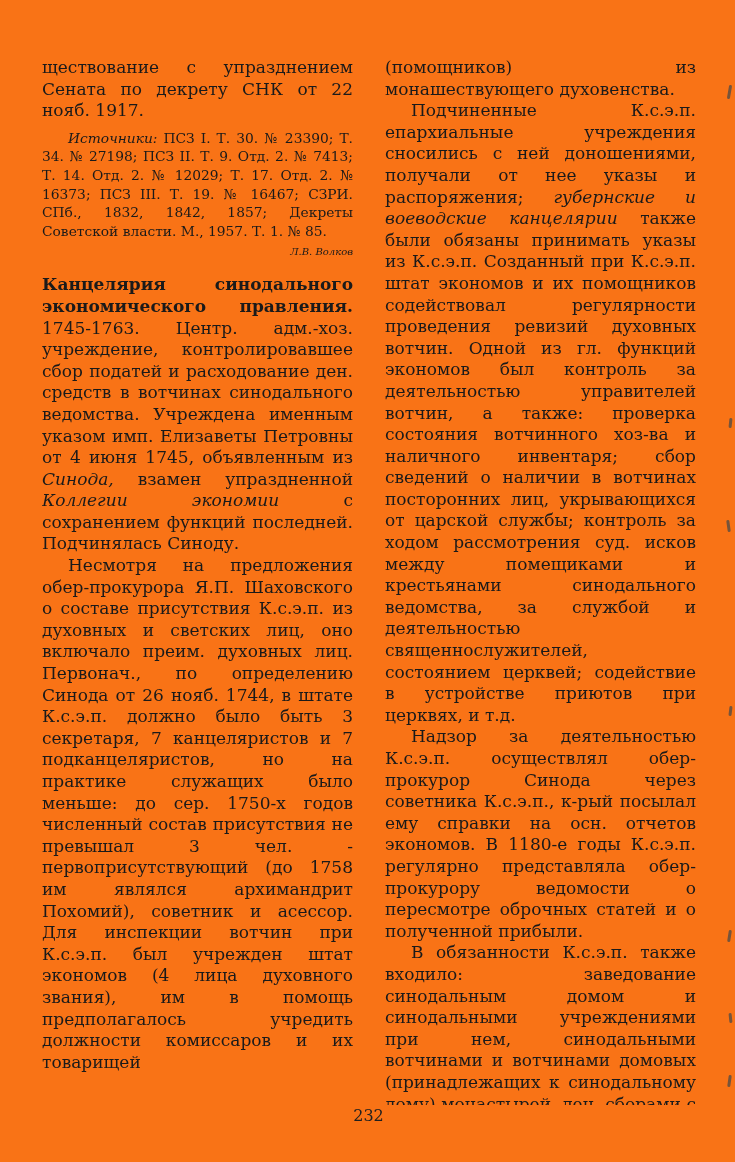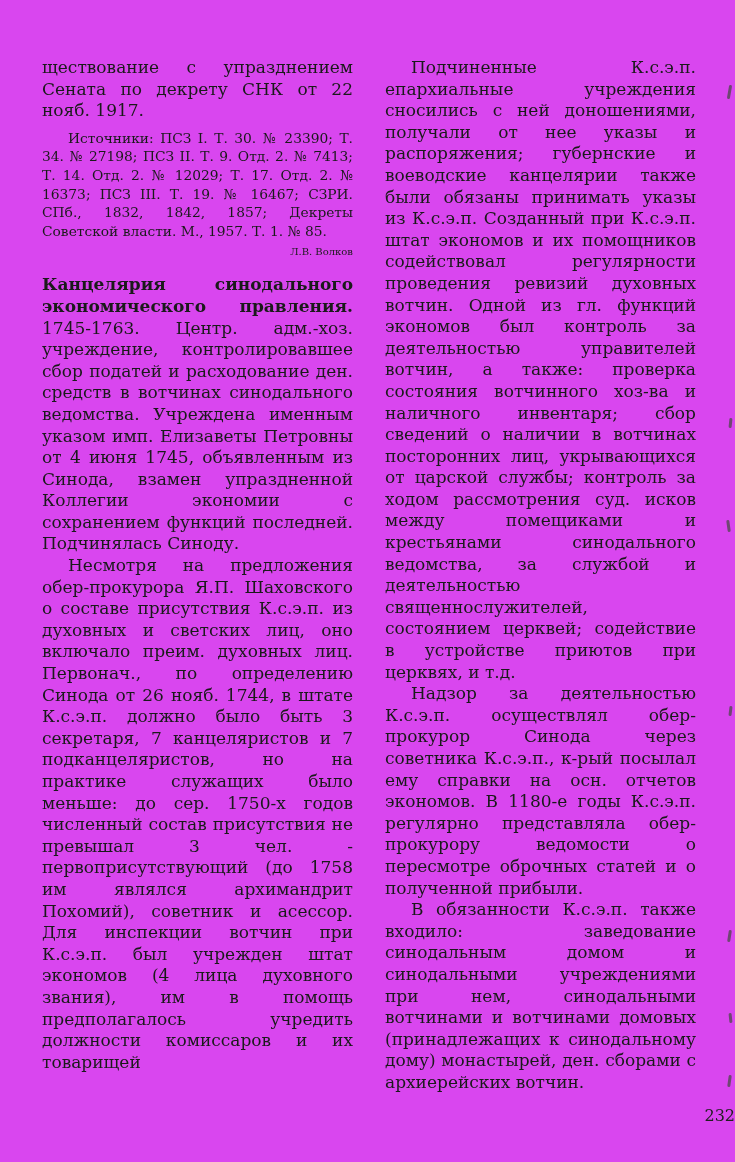--- a/index.html
+++ b/index.html
@@ -5,21 +5,21 @@
   html, body {
     margin: 0;
     padding: 0;
     background: #e8e8e6;
   }
   .page {
     position: relative;
     width: 735px;
     height: 1162px;
     margin: 0 auto;
-    background: #d946ef;
+    background: #f97316;
     color: #1a1a1a;
     font-family: "DejaVu Serif", "Liberation Serif", serif;
     overflow: hidden;
   }
   .columns {
     position: absolute;
     top: 57px;
     left: 42px;
     width: 654px;
     height: 1048px;
@@ -36,21 +36,21 @@
     -webkit-hyphens: auto;
   }
   .col p {
     margin: 0;
     text-indent: 26px;
   }
   .col p.noindent {
     text-indent: 0;
   }
   .b  { font-weight: bold; }
-  .em { }
+  .em { font-style: italic; }
   .sources {
     font-size: 13.8px;
     line-height: 18.6px;
     margin-top: 7px !important;
   }
   .author {
     text-align: right;
     font-size: 10px;
     line-height: 19px;
     margin-top: 2px !important;
@@ -58,21 +58,21 @@
   }
   .article {
     margin-top: 13px !important;
     text-indent: 0 !important;
   }
   .page-number {
     position: absolute;
     top: 1106px;
     left: 2px;
     right: 0;
-    text-align: right;
+    text-align: center;
     font-size: 16px;
     color: #1f1f1f;
   }
   .scan-mark {
     position: absolute;
     background: #4a4a48;
     border-radius: 2px;
     opacity: 0.75;
   }
   .m1 { right: 4px; top:  85px; width: 3px; height: 14px; transform: rotate(10deg); }
@@ -97,20 +97,21 @@
 
       <p class="author em">Л.В. Волков</p>
 
 
       <p class="article"><span class="b">Канцелярия синодального экономического правления.</span><span> 1745-1763. Центр. адм.-хоз. учреждение, контролировавшее сбор податей и расходование ден. средств в вотчинах синодального ведомства. Учреждена именным указом имп. Елизаветы Петровны от 4 июня 1745, объявленным из </span><span class="em">Синода,</span><span> взамен упраздненной </span><span class="em">Коллегии экономии</span><span> с сохранением функций последней. Подчинялась Синоду.</span></p>
 
       <p>Несмотря на предложения обер-прокурора Я.П. Шаховского о составе присутствия К.с.э.п. из духовных и светских лиц, оно включало преим. духовных лиц. Первонач., по определению Синода от 26 нояб. 1744, в штате К.с.э.п. должно было быть 3 секретаря, 7 канцеляристов и 7 подканцеляристов, но на практике служащих было меньше: до сер. 1750-х годов численный состав присутствия не превышал 3 чел. - первоприсутствующий (до 1758 им являлся архимандрит Похомий), советник и асессор. Для инспекции вотчин при К.с.э.п. был учрежден штат экономов (4 лица духовного звания), им в помощь предполагалось учредить должности комиссаров и их товарищей</p>
     </div>
 
     <div class="col">
+      <p class="noindent">(помощников) из монашествующего духовенства.</p>
 
       <p><span>Подчиненные К.с.э.п. епархиальные учреждения сносились с ней доношениями, получали от нее указы и распоряжения; </span><span class="em">губернские и воеводские канцелярии</span><span> также были обязаны принимать указы из К.с.э.п. Созданный при К.с.э.п. штат экономов и их помощников содействовал регулярности проведения ревизий духовных вотчин. Одной из гл. функций экономов был контроль за деятельностью управителей вотчин, а также: проверка состояния вотчинного хоз-ва и наличного инвентаря; сбор сведений о наличии в вотчинах посторонних лиц, укрывающихся от царской службы; контроль за ходом рассмотрения суд. исков между помещиками и крестьянами синодального ведомства, за службой и деятельностью священнослужителей, состоянием церквей; содействие в устройстве приютов при церквях, и т.д.</span></p>
 
       <p>Надзор за деятельностью К.с.э.п. осуществлял обер-прокурор Синода через советника К.с.э.п., к-рый посылал ему справки на осн. отчетов экономов. В 1180-е годы К.с.э.п. регулярно представляла обер-прокурору ведомости о пересмотре оброчных статей и о полученной прибыли.</p>
 
       <p>В обязанности К.с.э.п. также входило: заведование синодальным домом и синодальными учреждениями при нем, синодальными вотчинами и вотчинами домовых (принадлежащих к синодальному дому) монастырей, ден. сборами с архиерейских вотчин.</p>
 
     </div>
 
   </div>

